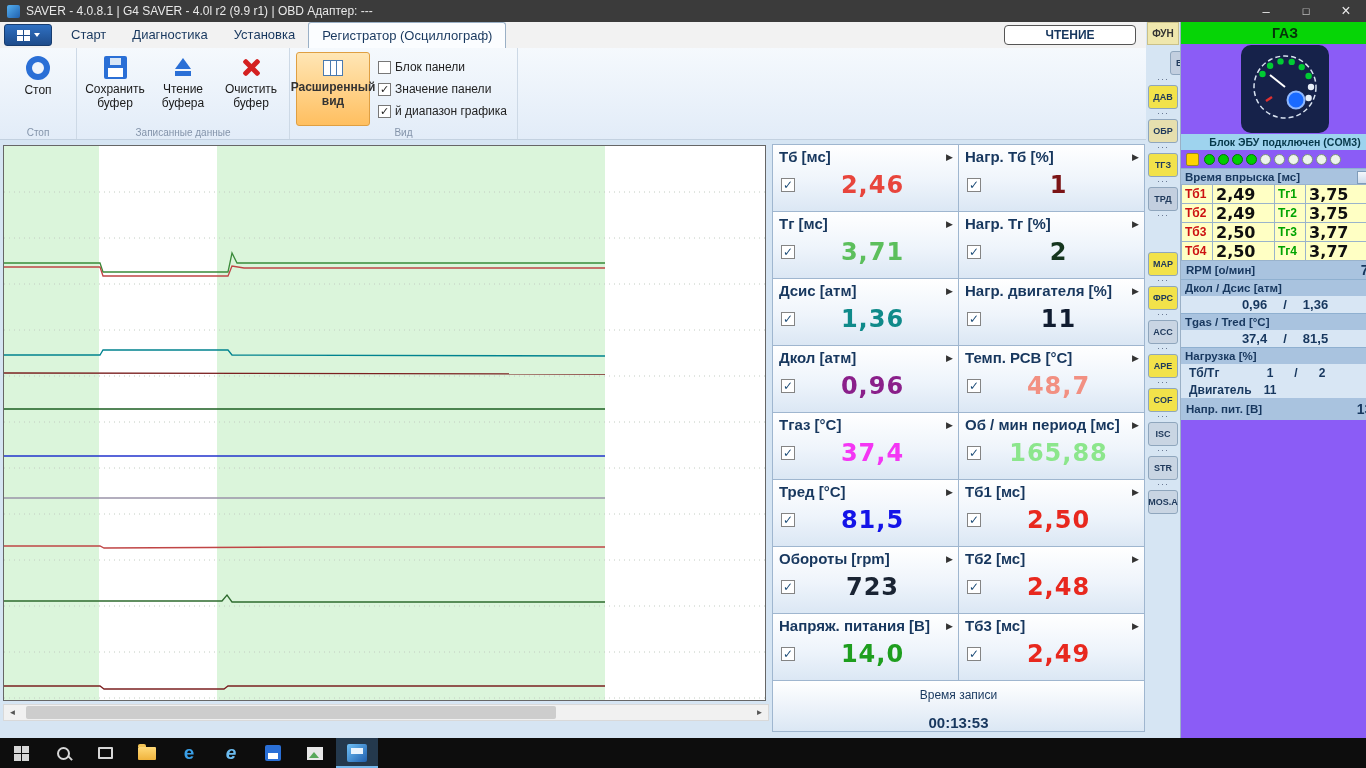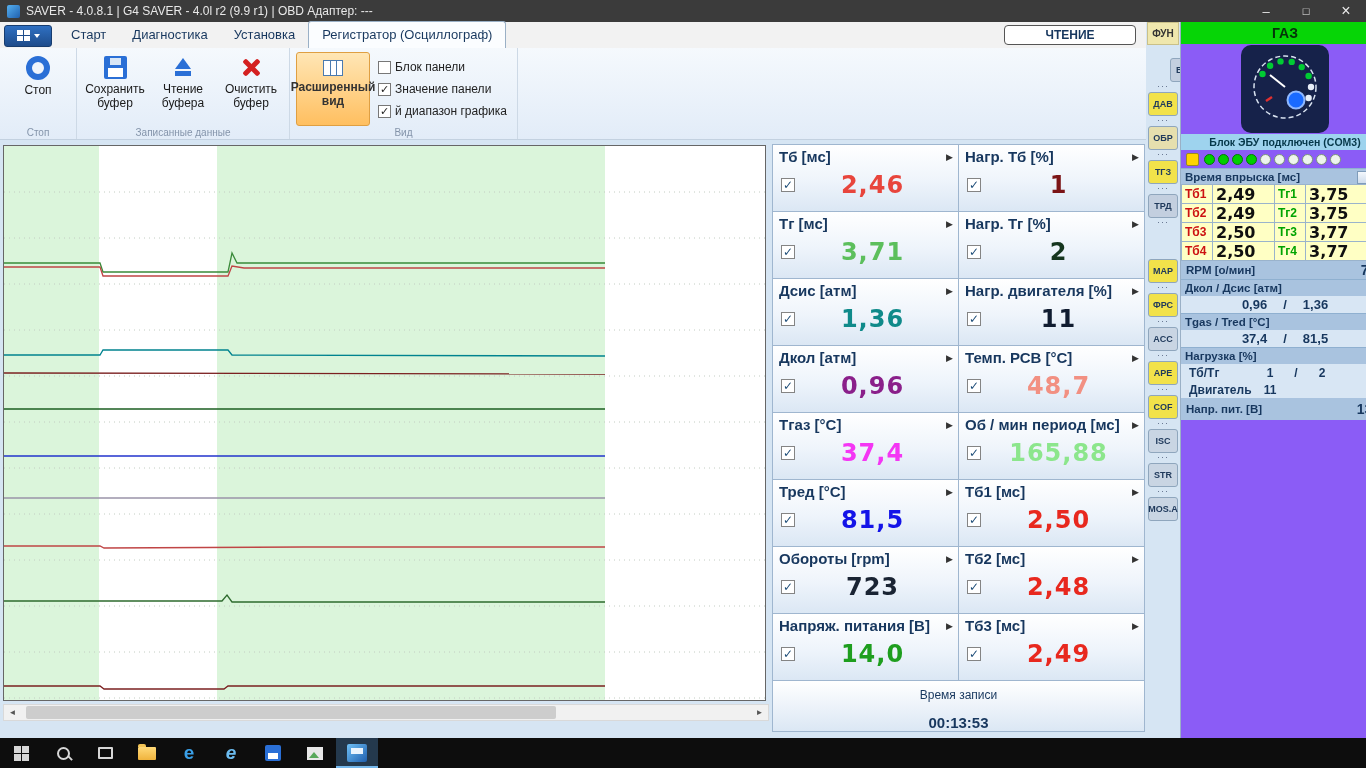--- a/index.html
+++ b/index.html
@@ -9,21 +9,21 @@
   
   .titlebar{position:absolute;top:0;left:0;width:1366px;height:22px;background:#3b3b3b;display:flex;align-items:center;color:#e8e8e8;font-size:12px}
   .app-icon{width:13px;height:13px;margin:0 6px 0 7px;background:linear-gradient(135deg,#55b0f0,#1f5fae);border-radius:2px;flex:none}
   .win-controls{margin-left:auto;display:flex;height:100%}
   .win-btn{width:40px;height:100%;display:flex;align-items:center;justify-content:center;font-size:13px;color:#eaeaea}
   .win-btn.min::after{content:"–"}
   .win-btn.max::after{content:"□";font-size:11px}
   .win-btn.close::after{content:"×";font-size:16px}
 
   
-  .tabrow{position:absolute;top:22px;left:0;width:1146px;height:26px;background:#f2f2f2;display:flex;align-items:center}
+  .tabrow{position:absolute;top:22px;left:0;width:1146px;height:26px;background:#f2f2f2;display:flex;align-items:flex-start}
   .menu-btn{width:48px;height:22px;margin:2px 6px 1px 4px;background:linear-gradient(#2f70c2,#1e4c8b);border:1px solid #173c6e;border-radius:3px;display:flex;align-items:center;justify-content:center;gap:4px}
   .menu-grid{width:13px;height:11px;background:#fff;position:relative}
   .menu-grid::before{content:"";position:absolute;left:6px;top:0;width:1px;height:11px;background:#1e4c8b}
   .menu-grid::after{content:"";position:absolute;left:0;top:5px;width:13px;height:1px;background:#1e4c8b}
   .menu-caret{width:0;height:0;border-left:3px solid transparent;border-right:3px solid transparent;border-top:4px solid #fff}
   .tab{padding:5px 13px 6px;font-size:13px;color:#17375e;white-space:nowrap}
   .tab.active{background:#fbfdff;border:1px solid #9ab0c6;border-bottom:none;border-radius:3px 3px 0 0;padding-bottom:7px}
   .read-btn{position:absolute;right:10px;top:3px;width:132px;height:20px;background:#fff;border:1px solid #555;border-radius:4px;text-align:center;line-height:18px;font-weight:bold;font-size:12px;color:#17375e}
 
   
@@ -70,21 +70,21 @@
   .panel-body{display:flex;align-items:center;padding:5px 8px 0 8px}
   .pcb{width:14px;height:14px;border:1px solid #848484;background:#fff;flex:none;display:flex;align-items:center;justify-content:center}
   .pcb.on::after{content:"✓";color:#1f4e79;font-weight:bold;font-size:12px}
   .panel-value{flex:1;text-align:center;font-size:24px;font-weight:bold;font-family:"DejaVu Sans",sans-serif;letter-spacing:1px;line-height:30px}
   .rec-time{grid-column:1/3;height:52px;border:1px solid #9fb6cf;margin:-1px 0 0 -1px;background:linear-gradient(#ffffff,#dbe7f4);text-align:center;padding-top:7px}
   .rec-label{font-size:12px;color:#17375e}
   .rec-value{font-size:15px;font-weight:bold;color:#17375e;margin-top:12px}
 
   
   .funstrip{position:absolute;left:1146px;top:22px;width:34px;bottom:30px;display:flex;flex-direction:column;align-items:center}
-  .fun-header{width:32px;height:23px;background:#efe7ad;border:1px solid #c9c089;font-size:10px;font-weight:bold;color:#333;display:flex;align-items:center;justify-content:center;margin-bottom:13px}
+  .fun-header{width:32px;height:23px;background:#efe7ad;border:1px solid #c9c089;font-size:10px;font-weight:bold;color:#333;display:flex;align-items:center;justify-content:center;margin-bottom:6px}
   .funbtn{width:30px;height:24px;border:1px solid #8fa6bd;border-radius:3px;font-size:9px;font-weight:bold;color:#203a5c;display:flex;align-items:center;justify-content:center;text-align:center;line-height:9px;flex:none}
   .fun-dots{height:10px;color:#5a6a85;font-size:9px;line-height:9px}
   .fun-dots::after{content:"···";letter-spacing:1px}
 
   
   .gaspanel{position:absolute;left:1180px;top:22px;width:209px;bottom:30px;background:#8b5cf6;border-left:1px solid #9ab0c6}
   .gas-header{height:22px;background:#06d506;display:flex;align-items:center;justify-content:center;font-size:14px;font-weight:bold;color:#05330a}
   .gauge-wrap{height:90px;display:flex;align-items:center;justify-content:center}
   .ecu-status{height:16px;background:#9ed3ee;font-size:10.5px;font-weight:bold;color:#06384a;display:flex;align-items:center;justify-content:center;white-space:nowrap}
   .led-row{height:18px;display:flex;align-items:center;gap:3px;padding:0 5px}

